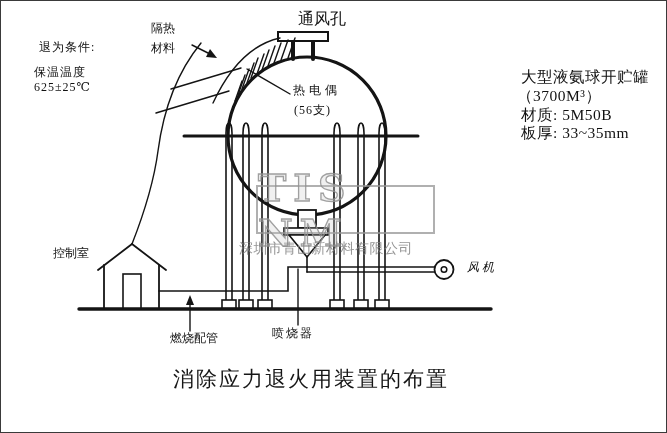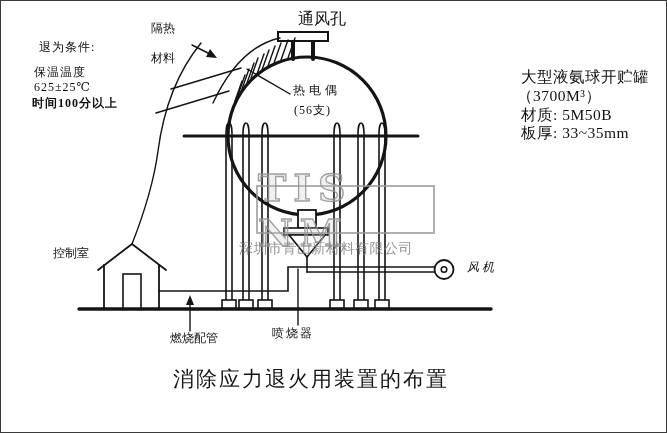--- a/index.html
+++ b/index.html
@@ -128,24 +128,23 @@
         <line x1="189" y1="330" x2="189" y2="299"></line>
         <polygon points="189,294 185,304 193,304" fill="#141414" stroke="none"></polygon>
         <line x1="297" y1="268" x2="297" y2="324"></line>
       </g>
     </g>
   </svg>
 
   <div class="lbl f15 cond" style="left:38px;top:40px;">退为条件:</div>
   <div class="lbl f15 cond" style="left:33px;top:65px;">保温温度</div>
   <div class="lbl f15 cond" style="left:33px;top:80px;">625±25℃</div>
-  <div class="lbl f15 cond bold" style="left:31px;top:96px;">时间100分以上</div>
 
   <div class="lbl f15" style="left:150px;top:21px;">隔热</div>
-  <div class="lbl f15" style="left:150px;top:51px;">材料</div>
+  <div class="lbl f15" style="left:150px;top:41px;">材料</div>
 
   <div class="lbl f16" style="left:297px;top:9px;">通风孔</div>
 
   <div class="lbl f15" style="left:292px;top:83px;letter-spacing:4px;">热电偶</div>
   <div class="lbl f15" style="left:293px;top:103px;letter-spacing:1px;">(56支)</div>
 
   <div class="lbl spec" style="left:520px;top:66px;">大型液氨球开贮罐</div>
   <div class="lbl spec" style="left:516px;top:85px;text-align:center;">（3700M³）</div>
   <div class="lbl spec" style="left:520px;top:104px;">材质: 5M50B</div>
   <div class="lbl spec" style="left:520px;top:122px;">板厚: 33~35mm</div>

